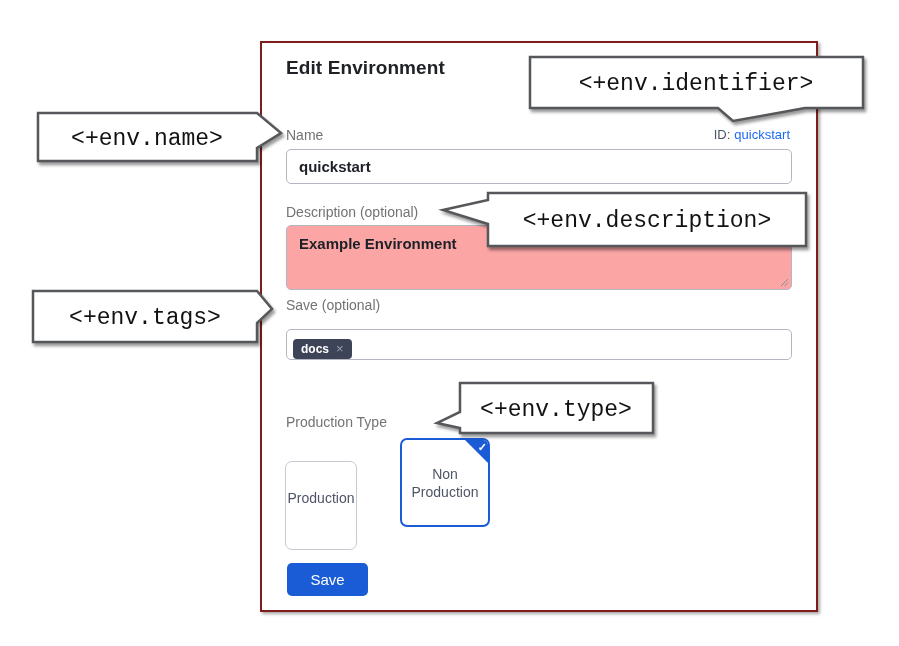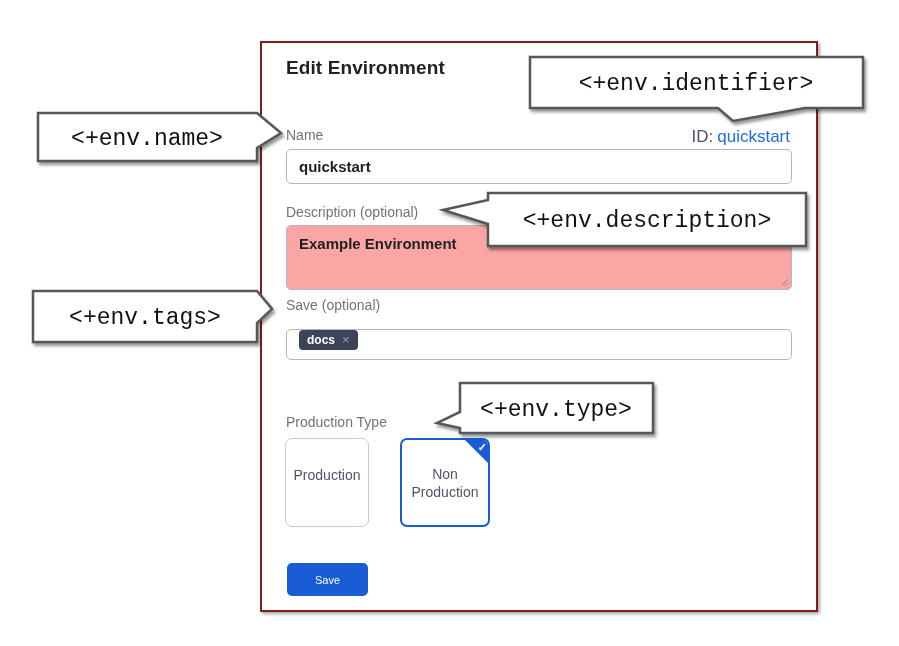--- a/index.html
+++ b/index.html
@@ -25,21 +25,21 @@
   .abs { position: absolute; }
   .dlg-title {
     left: 24px; top: 14px;
     font-size: 19px; font-weight: 700;
     color: #1e2126; letter-spacing: .1px;
   }
   .field-label {
     font-size: 14px; font-weight: 500;
     color: #737373;
   }
-  .id-line { top: 84px; right: 26px; font-size: 17px; font-weight: 500; color: #4c5366; }
+  .id-line { top: 84px; right: 26px; font-size: 13px; font-weight: 500; color: #4c5366; }
   .id-line .id-value { color: #1f6af2; margin-left: 4px; cursor: pointer; }
 
   .text-input {
     left: 24px; width: 506px;
     border: 1px solid #b4b7c2; border-radius: 5px;
     background: #fff;
     font-family: "Liberation Sans", sans-serif;
     font-size: 15px; font-weight: 600; color: #1d2026;
     padding: 0 12px;
     outline: none;
@@ -54,21 +54,21 @@
   #desc-area .area-text {
     position: absolute; left: 12px; top: 9px;
     font-size: 15px; font-weight: 600; color: #1d2026;
   }
   #resize-grip { position: absolute; right: 2px; bottom: 2px; }
 
   #tags-input {
     left: 24px; top: 286px; width: 506px; height: 31px;
     border: 1px solid #b4b7c2; border-radius: 5px;
     background: #fff;
-    display: flex; align-items: flex-start; padding: 0 12px;
+    display: flex; align-items: flex-end; padding: 0 6px;
   }
   .tag-chip {
     display: inline-flex; align-items: center;
     background: #3d4457; color: #ffffff;
     border-radius: 4px;
     font-size: 12px; font-weight: 700;
     padding: 3px 8px; line-height: 14px;
   }
   .tag-chip .chip-x {
     color: #9aa1af; font-weight: 400; font-size: 13px;
@@ -77,21 +77,21 @@
 
   
   .env-card {
     top: 395px; height: 89px;
     border-radius: 7px; background: #fff;
     text-align: center;
     font-size: 14px; font-weight: 500; color: #4f5568;
     line-height: 18px;
     cursor: pointer;
   }
-  #card-production { left: 23px; width: 84px; border: 1px solid #c8cad2; padding-top: 27px; }
+  #card-production { left: 23px; width: 72px; border: 1px solid #c8cad2; padding-top: 27px; margin-top: 23px; }
   #card-nonprod {
     left: 138px; width: 90px;
     border: 2px solid #1a5cd6; padding: 25px 6px 0 6px;
     overflow: hidden;
   }
   #card-nonprod .corner-check {
     position: absolute; top: -1px; right: -1px;
     width: 25px; height: 25px;
     background: #1a5cd6;
     clip-path: polygon(0 0, 100% 0, 100% 100%);
@@ -101,21 +101,21 @@
     position: absolute; top: -1px; right: 2px;
     color: #fff; font-size: 11px; font-weight: 700;
   }
 
   #save-btn {
     left: 25px; top: 520px;
     width: 81px; height: 33px;
     background: #1a5cd6; color: #ffffff;
     border: none; border-radius: 5px;
     font-family: "Liberation Sans", sans-serif;
-    font-size: 11px; font-weight: 500;
+    font-size: 15px; font-weight: 500;
     cursor: pointer;
   }
 
   
   #callout-layer {
     position: absolute; left: 0; top: 0;
     pointer-events: none; z-index: 5;
   }
   #callout-layer path {
     fill: #ffffff;

